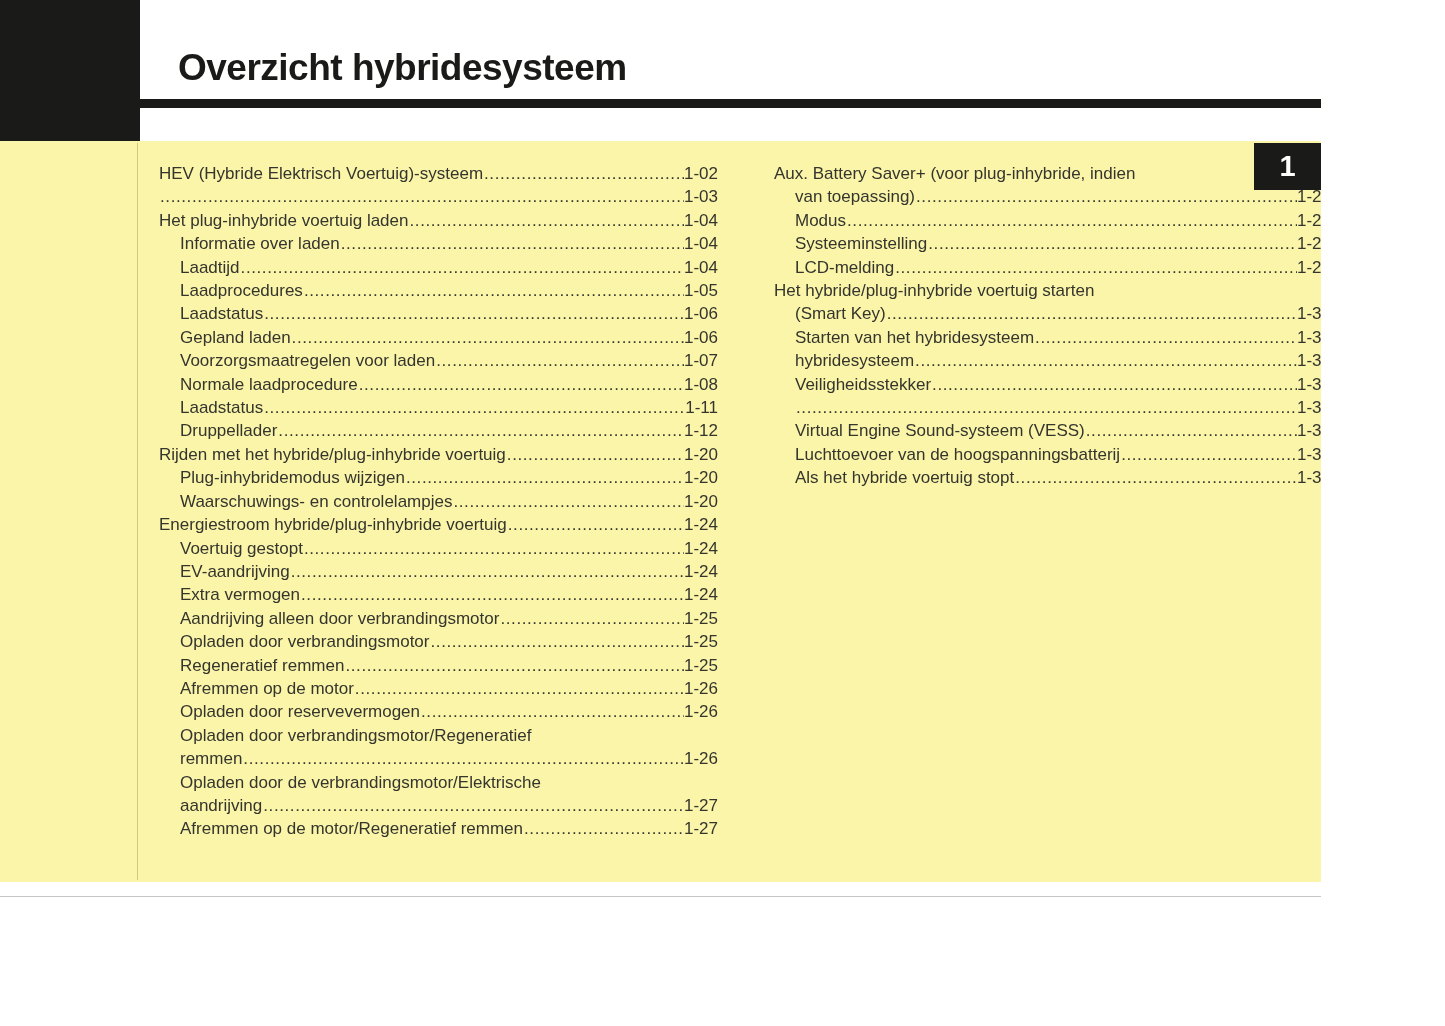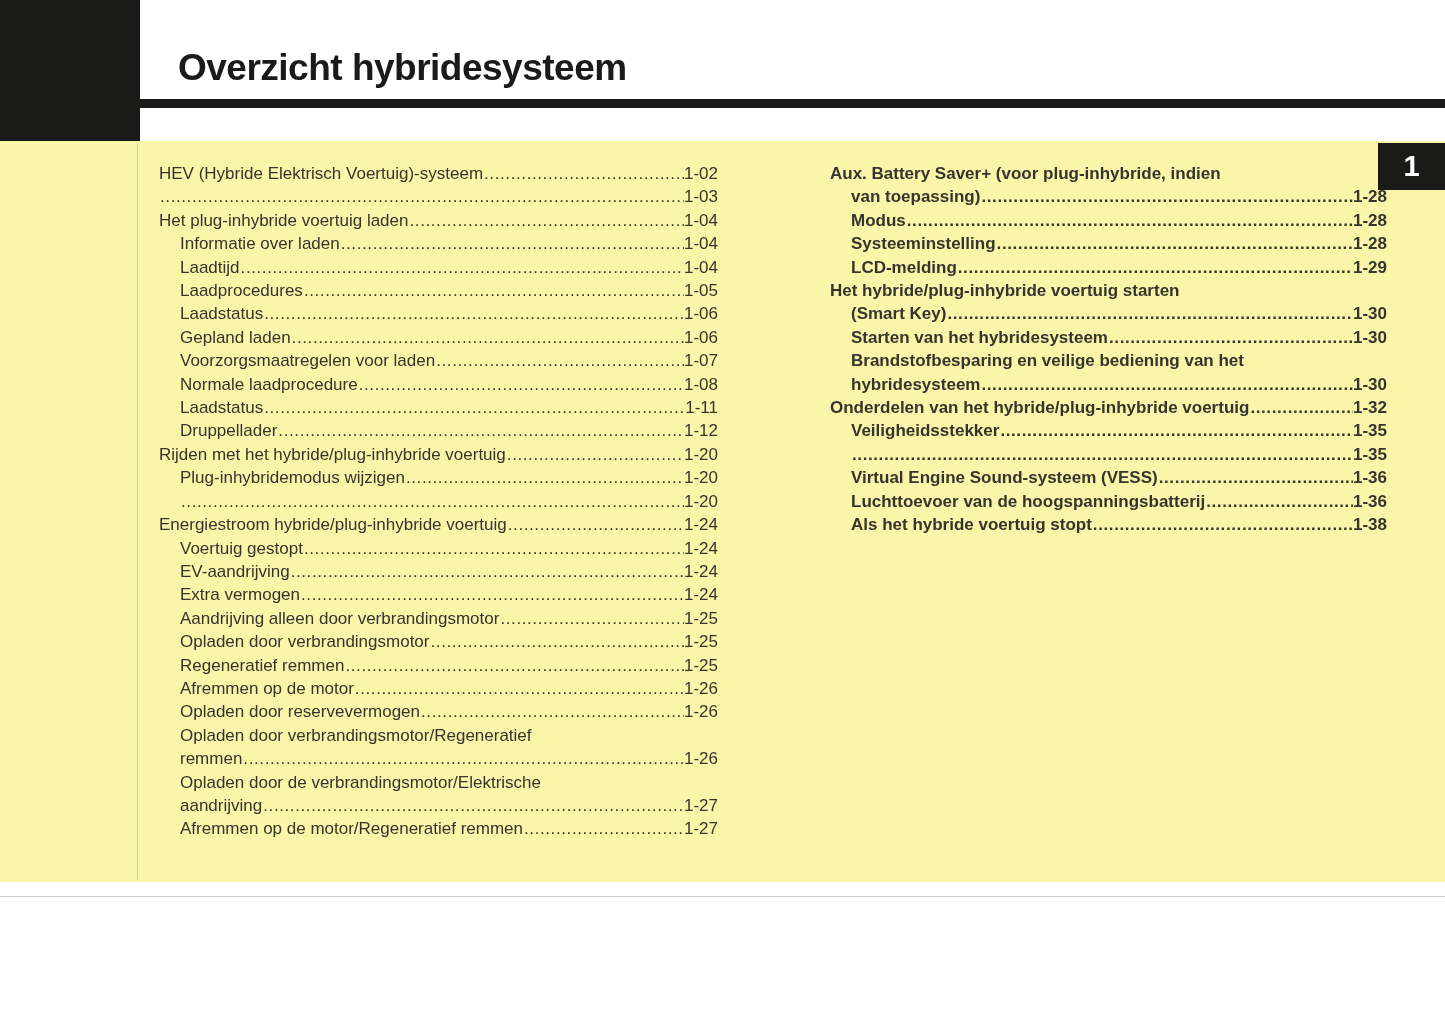--- a/index.html
+++ b/index.html
@@ -3,21 +3,21 @@
 <meta charset="utf-8">
 <style>
   * { margin:0; padding:0; box-sizing:border-box; }
   body {
     font-family: "Liberation Sans", sans-serif;
     background:#ffffff;
     width:1445px;
   }
   .page {
     position:relative;
-    width:1445px;
+    width:1321px;
     height:1026px;
     background:#ffffff;
     overflow:hidden;
   }
   .corner {
     position:absolute; left:0; top:0;
     width:140px; height:141px;
     background:var(--ink, #1a1a18);
   }
   .page-title {
@@ -48,21 +48,21 @@
     background:var(--ink, #1a1a18);
     color:#ffffff;
     display:flex; align-items:center; justify-content:center;
     font-size:29px; font-weight:bold;
   }
   .col {
     position:absolute; top:21px;
     color:var(--text, #35352e);
   }
   .col-left  { left:159px; width:559px; }
-  .col-right { left:830px; width:557px;font-weight:bold; }
+  .col-right { left:774px; width:557px; }
   .toc-row {
     display:flex;
     align-items:baseline;
     font-size:17px;
     line-height:23.4px;
     white-space:nowrap;
   }
   .toc-row.ind { padding-left:21px; }
   .tt { flex:0 0 auto; }
   .leader {
@@ -157,20 +157,21 @@
           <span class="tt">Rijden met het hybride/plug-inhybride voertuig</span>
           <span class="leader"></span>
           <span class="pg">1-20</span>
         </div>
         <div class="toc-row ind">
           <span class="tt">Plug-inhybridemodus wijzigen</span>
           <span class="leader"></span>
           <span class="pg">1-20</span>
         </div>
         <div class="toc-row ind">
+          <span class="tt">Waarschuwings- en controlelampjes</span>
           <span class="leader"></span>
           <span class="pg">1-20</span>
         </div>
         <div class="toc-row">
           <span class="tt">Energiestroom hybride/plug-inhybride voertuig</span>
           <span class="leader"></span>
           <span class="pg">1-24</span>
         </div>
         <div class="toc-row ind">
           <span class="tt">Voertuig gestopt</span>
@@ -265,31 +266,23 @@
           <span class="tt">(Smart Key)</span>
           <span class="leader"></span>
           <span class="pg">1-30</span>
         </div>
         <div class="toc-row ind">
           <span class="tt">Starten van het hybridesysteem</span>
           <span class="leader"></span>
           <span class="pg">1-30</span>
         </div>
         <div class="toc-row ind">
-          <span class="tt">Brandstofbesparing en veilige bediening van het</span>
-        </div>
-        <div class="toc-row ind">
           <span class="tt">hybridesysteem</span>
           <span class="leader"></span>
           <span class="pg">1-30</span>
-        </div>
-        <div class="toc-row">
-          <span class="tt">Onderdelen van het hybride/plug-inhybride voertuig</span>
-          <span class="leader"></span>
-          <span class="pg">1-32</span>
         </div>
         <div class="toc-row ind">
           <span class="tt">Veiligheidsstekker</span>
           <span class="leader"></span>
           <span class="pg">1-35</span>
         </div>
         <div class="toc-row ind">
           <span class="leader"></span>
           <span class="pg">1-35</span>
         </div>

